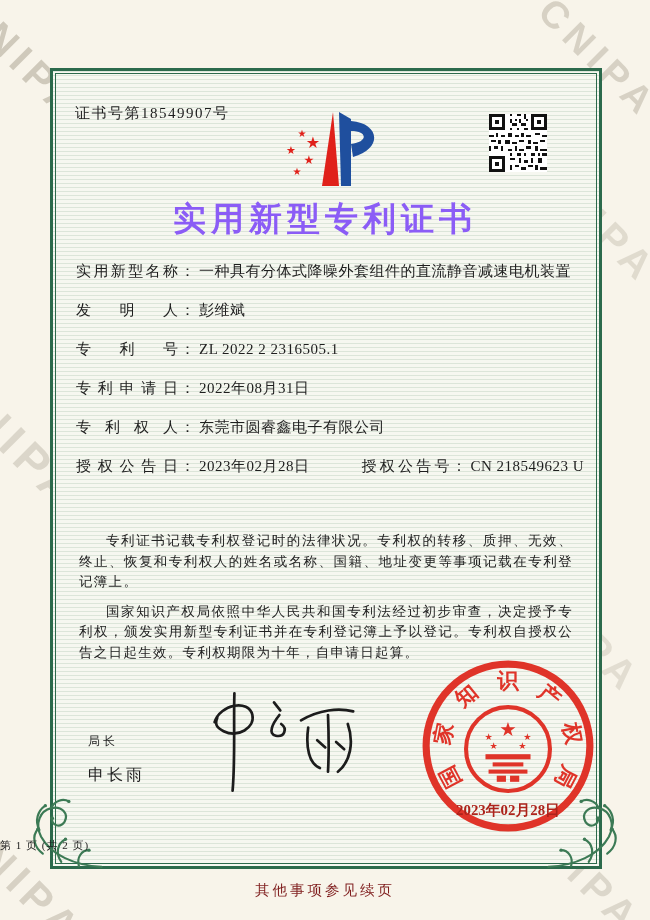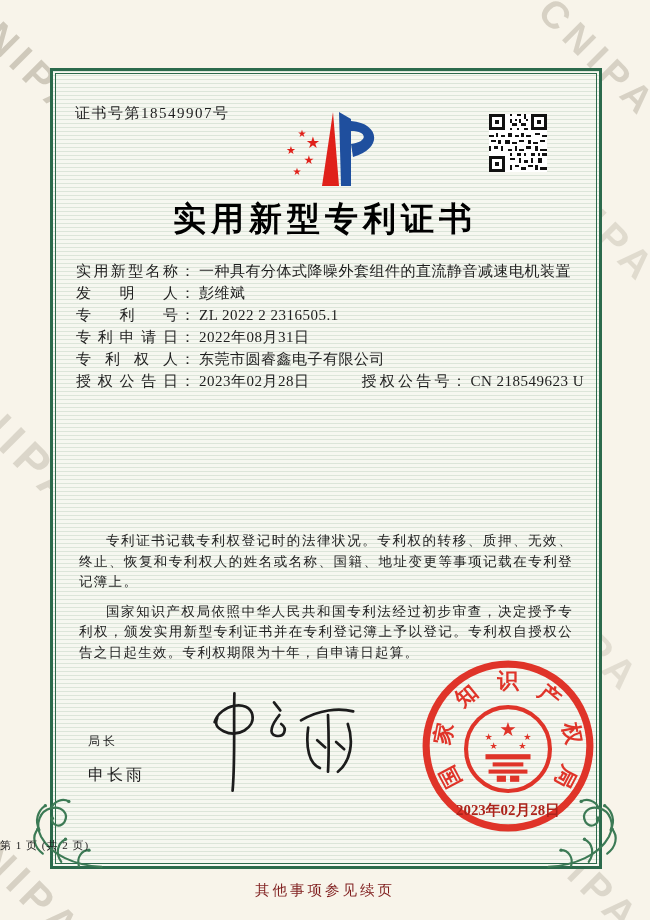--- a/index.html
+++ b/index.html
@@ -28,24 +28,24 @@
             rgba(0,0,0,0) 1px, rgba(0,0,0,0) 4px);}
   .frame::after{content:"";position:absolute;inset:2px;border:1px solid #2c6a4c;pointer-events:none;}
 
   .flourish{position:absolute;width:84px;height:100px;}
   .fl-left{left:26px;top:780px;}
   .fl-right{left:540px;top:780px;transform:scaleX(-1);}
 
   .cert-no{left:75px;top:104px;font-size:15px;letter-spacing:1.5px;}
   .logo{left:276px;top:102px;width:104px;height:88px;}
   .qr{left:489px;top:114px;width:58px;height:58px;}
-  .title{left:0;right:0;top:197px;text-align:center;font-size:33px;font-weight:bold;letter-spacing:5px;color:#000000;}
+  .title{left:0;right:0;top:197px;text-align:center;font-size:33px;font-weight:bold;letter-spacing:5px;color:#8b5cf6;}
 
   .fields{left:76px;top:261px;width:504px;}
-  .field-row{height:22px;line-height:21px;font-size:15px;white-space:nowrap;}
+  .field-row{height:22px;line-height:21px;margin-bottom:17px;font-size:15px;white-space:nowrap;}
   .flabel{display:inline-block;width:102px;text-align:justify;text-align-last:justify;vertical-align:top;}
   .flabel2{display:inline-block;width:88px;text-align:justify;text-align-last:justify;vertical-align:top;}
   .fcolon{margin:0 4px 0 2px;}
   .fvalue{letter-spacing:.5px;}
   .grant2{margin-left:52px;}
 
   .paras{left:79px;top:531px;width:494px;font-size:13.5px;line-height:20.5px;
          text-align:justify;letter-spacing:1.3px;color:#222;}
   .paras p{margin:0 0 9px;text-indent:2em;}
 

